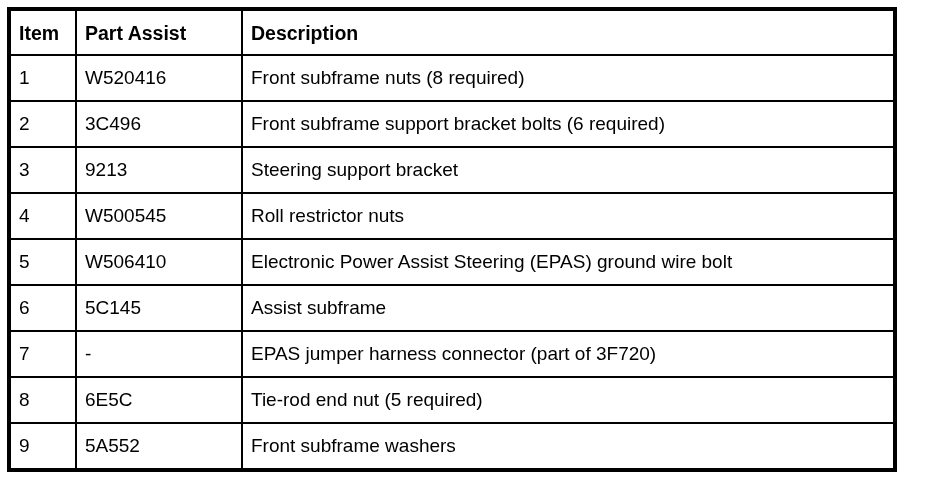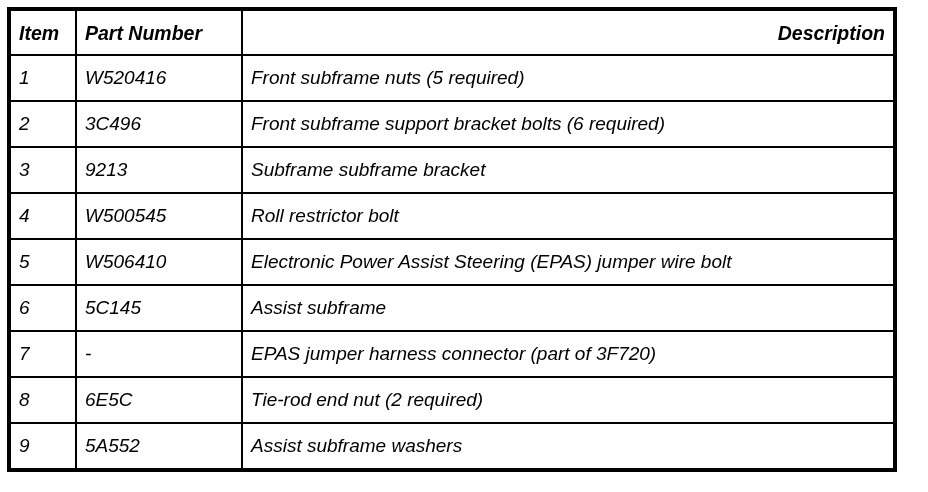--- a/index.html
+++ b/index.html
@@ -22,21 +22,20 @@
   }
   #parts-table {
     position: absolute;
     left: 7px;
     top: 7px;
     width: 886px;
     border-collapse: collapse;
     table-layout: fixed;
     border: 4px solid #000000;
     background: #ffffff;
-    font-style: italic;
   }
   #parts-table col.col-item   { width: 67px; }
   #parts-table col.col-part   { width: 166px; }
   #parts-table col.col-desc   { width: 653px; }
 
   #parts-table th,
   #parts-table td {
     border: 2px solid #000000;
     height: 44px;
     padding: 0 8px;
@@ -46,83 +45,83 @@
     vertical-align: middle;
     white-space: nowrap;
     overflow: hidden;
   }
   #parts-table thead th {
     font-weight: bold;
     font-size: 19.5px;
     height: 43px;
   }
   th.h-item, th.h-part { text-align: left; }
-  th.h-desc { text-align: right; }
+  th.h-desc { text-align: left; }
   td.c-item, td.c-part, td.c-desc { text-align: left; font-weight: normal; }
 </style>
 </head>
 <body>
 
 <div id="page">
 
   <table id="parts-table">
     <colgroup>
       <col class="col-item">
       <col class="col-part">
       <col class="col-desc">
     </colgroup>
     <thead>
       <tr>
         <th class="h-item">Item</th>
-        <th class="h-part">Part Number</th>
+        <th class="h-part">Part Assist</th>
         <th class="h-desc">Description</th>
       </tr>
     </thead>
     <tbody id="parts-body">
       <tr>
         <td class="c-item">1</td>
         <td class="c-part">W520416</td>
-        <td class="c-desc">Front subframe nuts (5 required)</td>
+        <td class="c-desc">Front subframe nuts (8 required)</td>
       </tr>
       <tr>
         <td class="c-item">2</td>
         <td class="c-part">3C496</td>
         <td class="c-desc">Front subframe support bracket bolts (6 required)</td>
       </tr>
       <tr>
         <td class="c-item">3</td>
         <td class="c-part">9213</td>
-        <td class="c-desc">Subframe subframe bracket</td>
+        <td class="c-desc">Steering support bracket</td>
       </tr>
       <tr>
         <td class="c-item">4</td>
         <td class="c-part">W500545</td>
-        <td class="c-desc">Roll restrictor bolt</td>
+        <td class="c-desc">Roll restrictor nuts</td>
       </tr>
       <tr>
         <td class="c-item">5</td>
         <td class="c-part">W506410</td>
-        <td class="c-desc">Electronic Power Assist Steering (EPAS) jumper wire bolt</td>
+        <td class="c-desc">Electronic Power Assist Steering (EPAS) ground wire bolt</td>
       </tr>
       <tr>
         <td class="c-item">6</td>
         <td class="c-part">5C145</td>
         <td class="c-desc">Assist subframe</td>
       </tr>
       <tr>
         <td class="c-item">7</td>
         <td class="c-part">-</td>
         <td class="c-desc">EPAS jumper harness connector (part of 3F720)</td>
       </tr>
       <tr>
         <td class="c-item">8</td>
         <td class="c-part">6E5C</td>
-        <td class="c-desc">Tie-rod end nut (2 required)</td>
+        <td class="c-desc">Tie-rod end nut (5 required)</td>
       </tr>
       <tr>
         <td class="c-item">9</td>
         <td class="c-part">5A552</td>
-        <td class="c-desc">Assist subframe washers</td>
+        <td class="c-desc">Front subframe washers</td>
       </tr>
     </tbody>
   </table>
 
 </div>
 
 </body></html>

